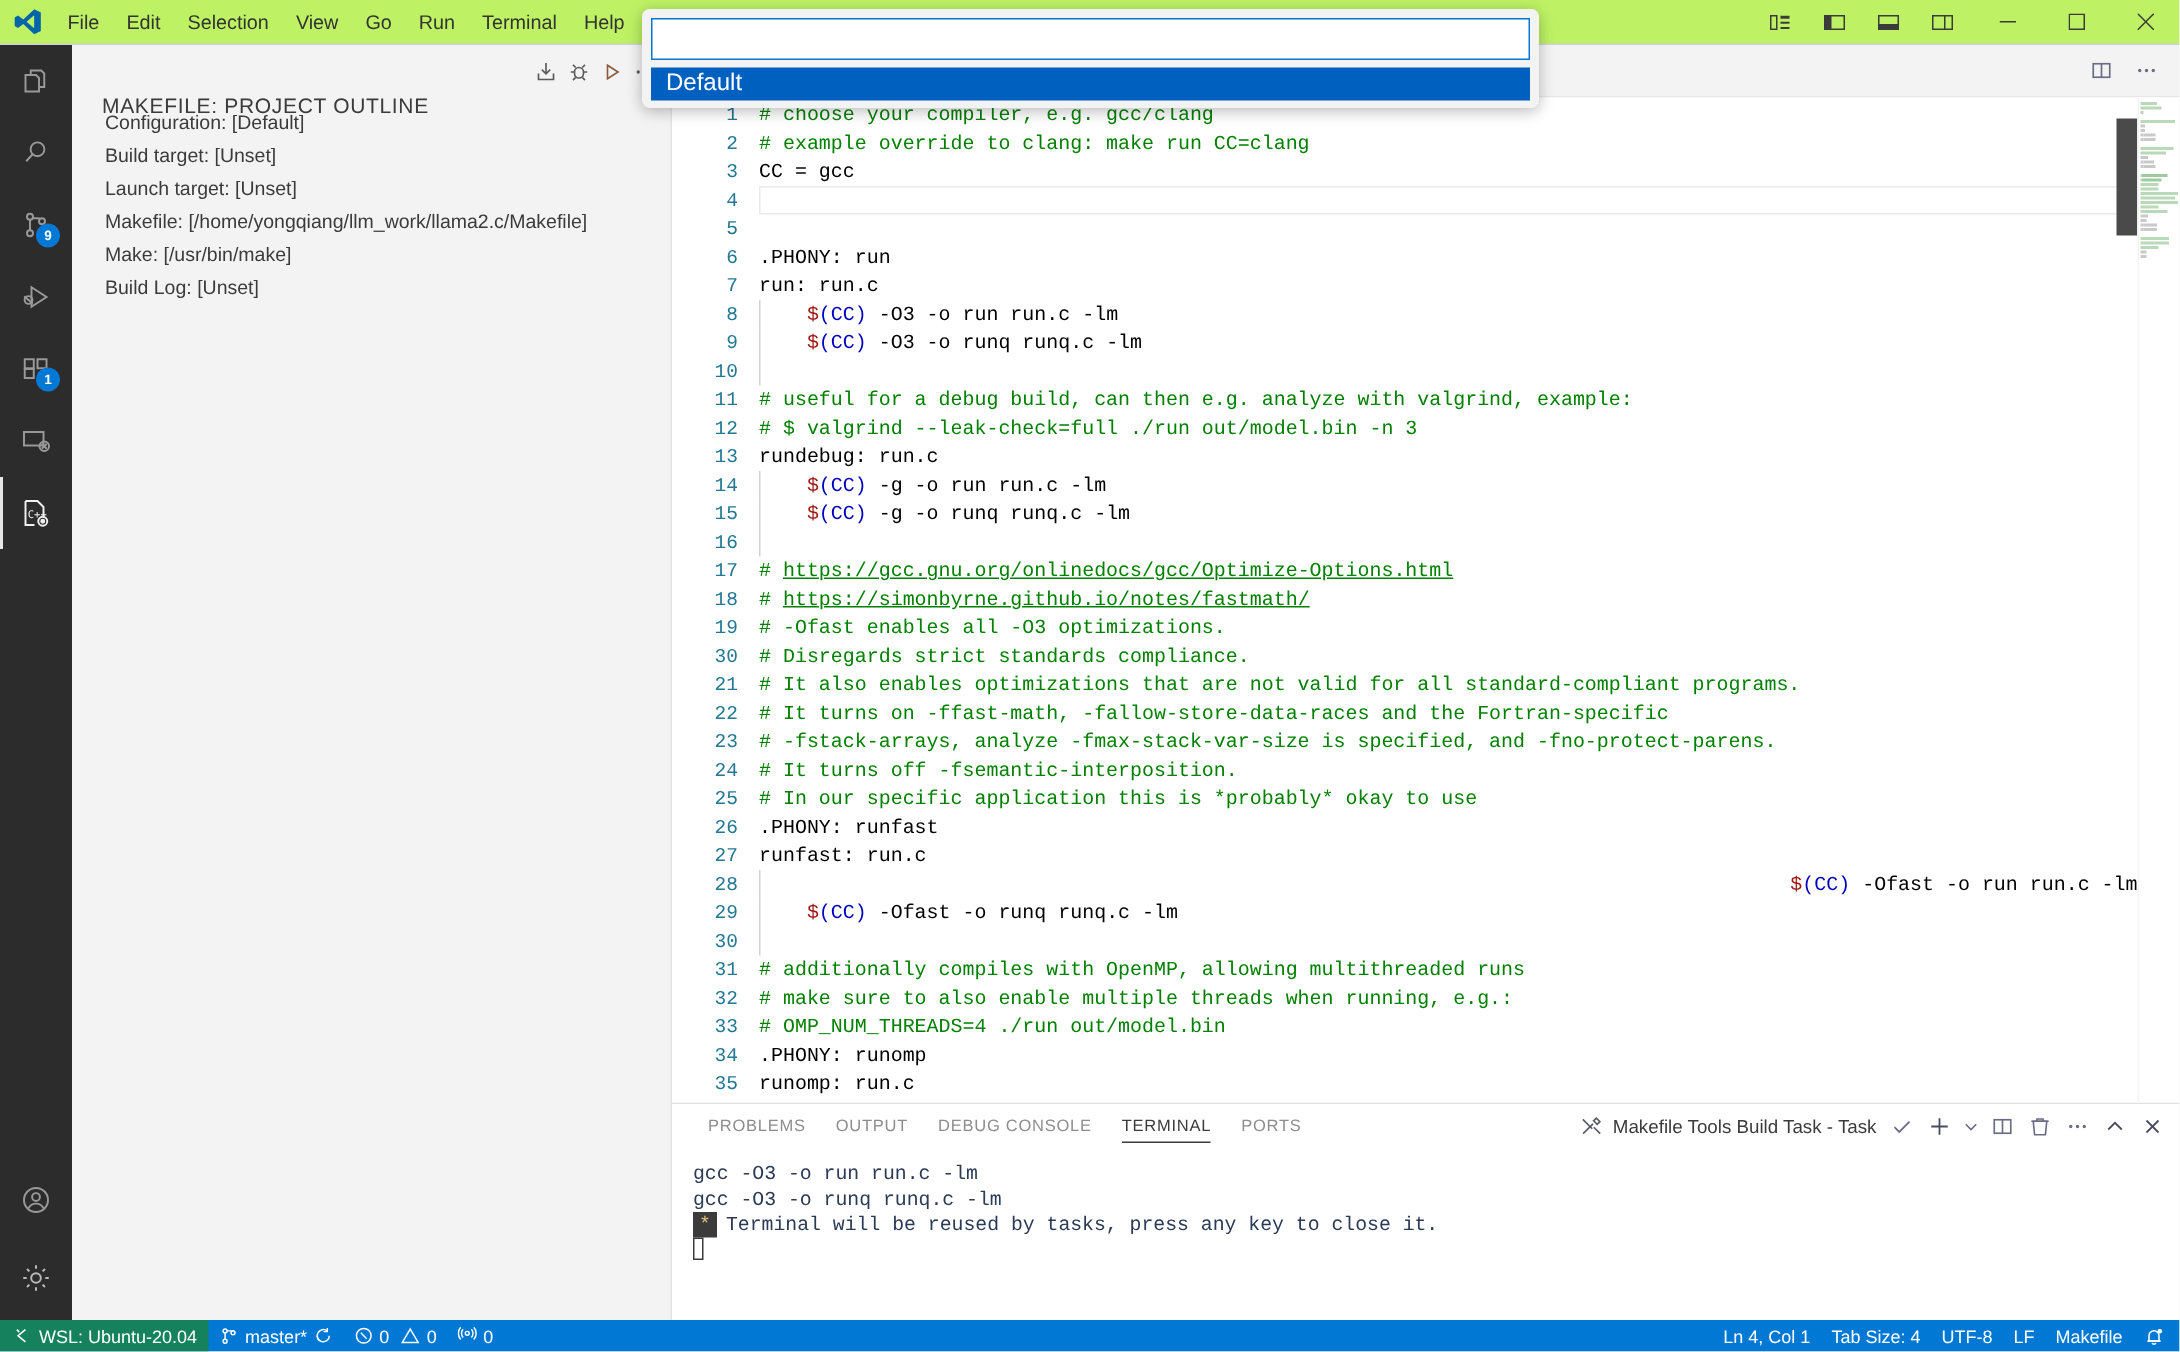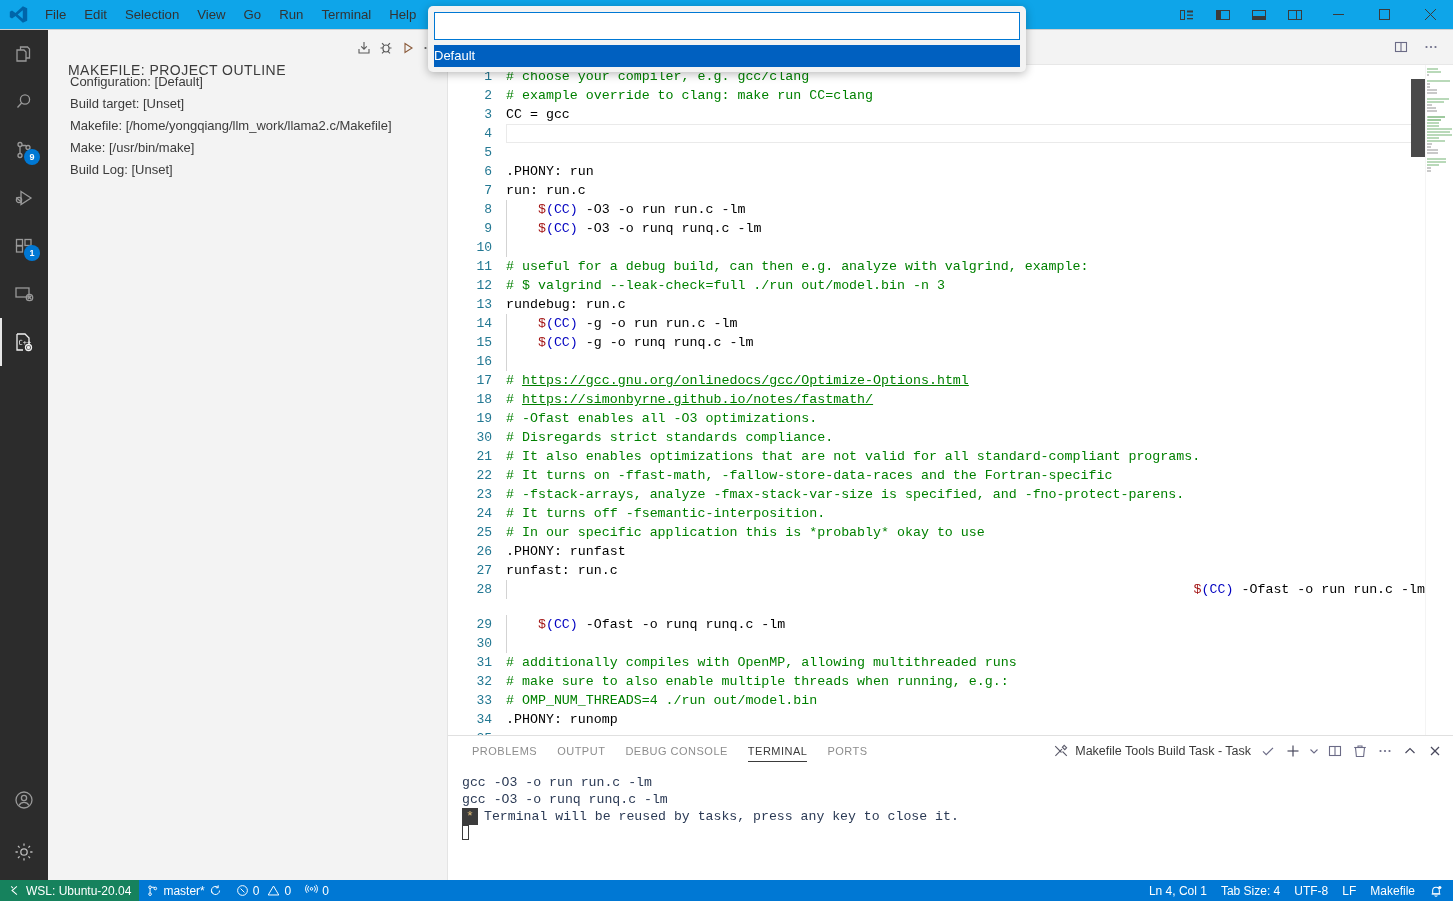--- a/index.html
+++ b/index.html
@@ -7,21 +7,21 @@
     width: 1453px; height: 901px;
     overflow: hidden;
     font-family: "Liberation Sans", sans-serif;
     background: #f3f3f3;
     -webkit-font-smoothing: antialiased;
   }
   #app { position: relative; width: 1453px; height: 901px; display: flex; flex-direction: column; }
 
   
   .titlebar {
-    height: 30px; background: #0ea5e9; display: flex; align-items: center;
+    height: 30px; background: #bef264; display: flex; align-items: center;
     flex: 0 0 30px; position: relative; z-index: 5;
     border-bottom: 1px solid #d0d0d0;
   }
   .vscode-logo { width: 36px; height: 30px; display:flex; align-items:center; justify-content:center; }
   .menubar { display: flex; align-items: center; height: 30px; }
   .menu-item {
     padding: 0 9px; height: 22px; line-height: 22px; font-size: 13.2px; color: #333;
     cursor: default; border-radius: 3px;
   }
   .title-spacer { flex: 1; }
@@ -139,21 +139,21 @@
     box-shadow: 0 2px 10px rgba(0,0,0,0.28); padding: 6px 6px 0 6px; z-index: 50;
   }
   .qp-input {
     width: 100%; height: 28px; background: #fff; border: 1px solid #0078d4;
     font-size: 13px; color: #222; padding: 0 6px; outline: none;
     font-family: "Liberation Sans", sans-serif;
   }
   .qp-list { margin-top: 5px; padding-bottom: 5px; }
   .qp-row {
     height: 22px; line-height: 22px; background: #0060c0; color: #fff;
-    font-size: 13px; cursor: pointer;
+    font-size: 16px; padding-left: 10px; cursor: pointer;
   }
   svg { display:block; }
 </style>
 </head>
 <body>
 
 <div id="app">
 
   <div class="titlebar">
     <div class="vscode-logo">
@@ -314,20 +314,21 @@
           <svg width="16" height="16" viewBox="0 0 16 16" fill="#5a5a5a">
             <circle cx="3.5" cy="8" r="1.1"></circle>
               <circle cx="8" cy="8" r="1.1"></circle>
               <circle cx="12.5" cy="8" r="1.1"></circle>
           </svg>
         </div>
       </div>
       <div class="side-list">
         <div class="side-row">Configuration: [Default]</div>
         <div class="side-row">Build target: [Unset]</div>
+        <div class="side-row">Launch target: [Unset]</div>
         <div class="side-row">Makefile: [/home/yongqiang/llm_work/llama2.c/Makefile]</div>
         <div class="side-row">Make: [/usr/bin/make]</div>
         <div class="side-row">Build Log: [Unset]</div>
       </div>
     </div>
 
     <div class="editorgroup">
 
       <div class="tabsrow">
         <div class="tab">
@@ -376,21 +377,21 @@
               <div class="codeline"><span class="ln">19</span><span class="gutterpad"></span><span class="ctext"><span class="cm"># -Ofast enables all -O3 optimizations.</span></span></div>
               <div class="codeline"><span class="ln">30</span><span class="gutterpad"></span><span class="ctext"><span class="cm"># Disregards strict standards compliance.</span></span></div>
               <div class="codeline"><span class="ln">21</span><span class="gutterpad"></span><span class="ctext"><span class="cm"># It also enables optimizations that are not valid for all standard-compliant programs.</span></span></div>
               <div class="codeline"><span class="ln">22</span><span class="gutterpad"></span><span class="ctext"><span class="cm"># It turns on -ffast-math, -fallow-store-data-races and the Fortran-specific</span></span></div>
               <div class="codeline"><span class="ln">23</span><span class="gutterpad"></span><span class="ctext"><span class="cm"># -fstack-arrays, analyze -fmax-stack-var-size is specified, and -fno-protect-parens.</span></span></div>
               <div class="codeline"><span class="ln">24</span><span class="gutterpad"></span><span class="ctext"><span class="cm"># It turns off -fsemantic-interposition.</span></span></div>
               <div class="codeline"><span class="ln">25</span><span class="gutterpad"></span><span class="ctext"><span class="cm"># In our specific application this is *probably* okay to use</span></span></div>
               <div class="codeline"><span class="ln">26</span><span class="gutterpad"></span><span class="ctext"><span class="plain">.PHONY: runfast</span></span></div>
               <div class="codeline"><span class="ln">27</span><span class="gutterpad"></span><span class="ctext"><span class="plain">runfast: run.c</span></span></div>
               <div class="codeline" style="position: relative; justify-content: space-between;"><span class="ln">28</span><span class="gutterpad"></span><span class="ctext"><span class="plain">    </span><span class="var-d">$</span><span class="var-p">(CC)</span><span class="plain"> -Ofast -o run run.c -lm</span></span><span class="indent-guide" style="left: 58px; top: 0px; height: 19px;"></span></div>
-              <div class="codeline" style="position: relative; margin-top: 16px;"><span class="ln">29</span><span class="gutterpad"></span><span class="ctext"><span class="plain">    </span><span class="var-d">$</span><span class="var-p">(CC)</span><span class="plain"> -Ofast -o runq runq.c -lm</span></span><span class="indent-guide" style="left: 58px; top: 0px; height: 19px;"></span></div>
+              <div class="codeline" style="position: relative;"><span class="ln">29</span><span class="gutterpad"></span><span class="ctext"><span class="plain">    </span><span class="var-d">$</span><span class="var-p">(CC)</span><span class="plain"> -Ofast -o runq runq.c -lm</span></span><span class="indent-guide" style="left: 58px; top: 0px; height: 19px;"></span></div>
               <div class="codeline" style="position: relative;"><span class="ln">30</span><span class="gutterpad"></span><span class="ctext">&nbsp;</span><span class="indent-guide" style="left: 58px; top: 0px; height: 19px;"></span></div>
               <div class="codeline"><span class="ln">31</span><span class="gutterpad"></span><span class="ctext"><span class="cm"># additionally compiles with OpenMP, allowing multithreaded runs</span></span></div>
               <div class="codeline"><span class="ln">32</span><span class="gutterpad"></span><span class="ctext"><span class="cm"># make sure to also enable multiple threads when running, e.g.:</span></span></div>
               <div class="codeline"><span class="ln">33</span><span class="gutterpad"></span><span class="ctext"><span class="cm"># OMP_NUM_THREADS=4 ./run out/model.bin</span></span></div>
               <div class="codeline"><span class="ln">34</span><span class="gutterpad"></span><span class="ctext"><span class="plain">.PHONY: runomp</span></span></div>
               <div class="codeline"><span class="ln">35</span><span class="gutterpad"></span><span class="ctext"><span class="plain">runomp: run.c</span></span></div>
             </div>
           <div class="vscrollbar">
             <div class="vscroll-thumb" style="top:14px;height:78px;background:#4a4a4a;"></div>
           </div>

